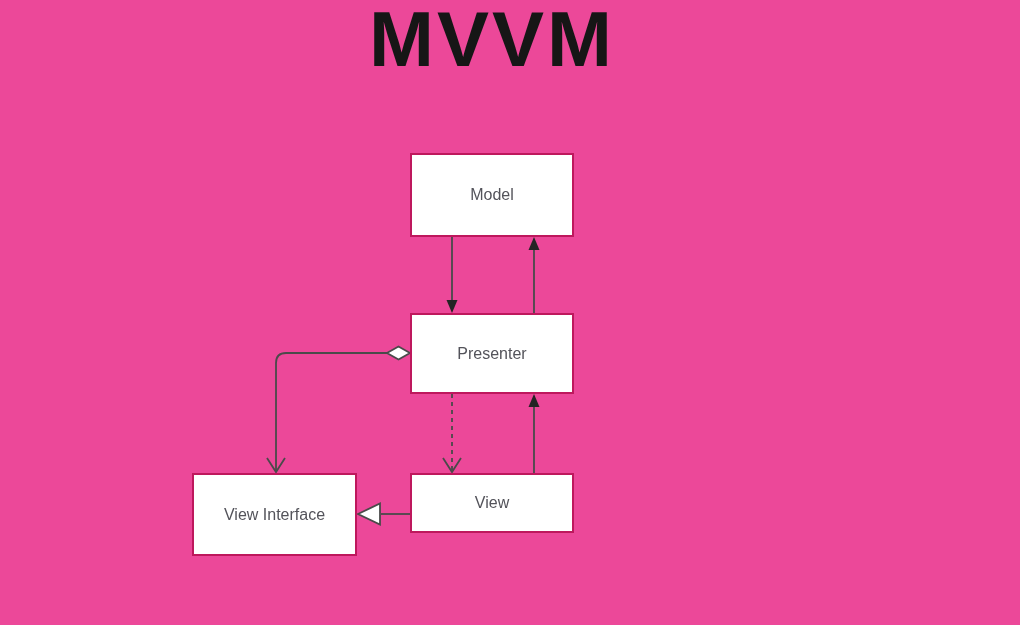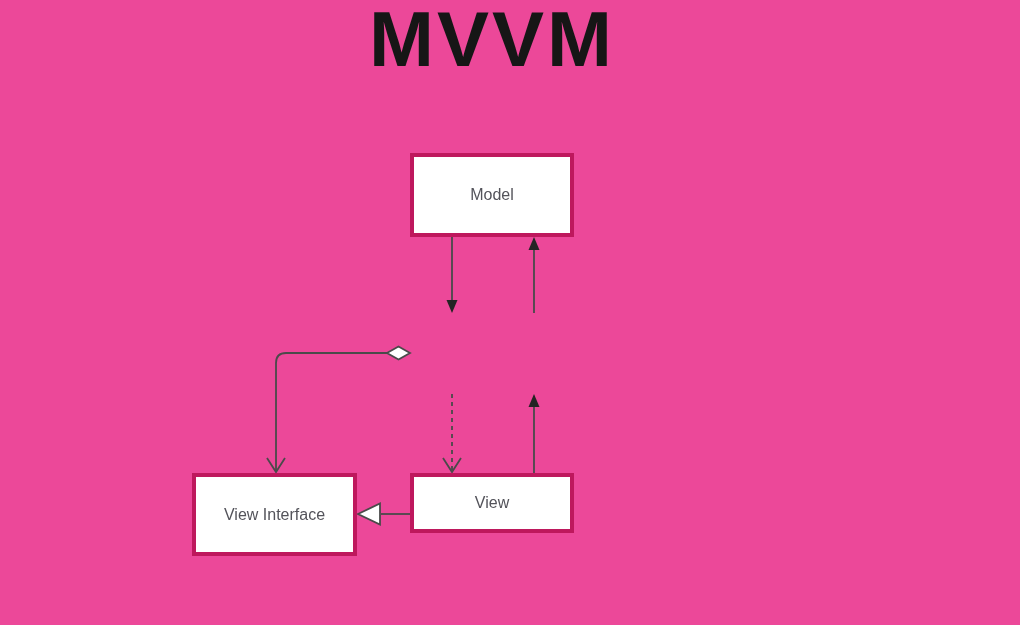--- a/index.html
+++ b/index.html
@@ -53,21 +53,21 @@
     fill: none;
   }
   .connectors .hollow {
     fill: #ffffff;
     stroke: #4a4a4a;
     stroke-width: 1.8;
   }
   .node {
     position: absolute;
     box-sizing: border-box;
-    border: 4px solid #be185d;
+    border: 2px solid #be185d;
     background: #ffffff;
     display: flex;
     align-items: center;
     justify-content: center;
     color: #53535a;
     font-size: 16px;
   }
   .node-model          { left: 410px; top: 153px; width: 164px; height: 84px; }
   .node-presenter      { left: 410px; top: 313px; width: 164px; height: 81px; }
   .node-view-interface { left: 192px; top: 473px; width: 165px; height: 83px; }
@@ -111,20 +111,23 @@
     <g>
       <line class="shaft" x1="410" y1="514" x2="381" y2="514"></line>
       <polygon class="hollow" points="358,514 380,503.5 380,524.5"></polygon>
     </g>
   </svg>
 
   <div class="node node-model">
     <span>Model</span>
   </div>
 
+  <div class="node node-presenter">
+    <span>Presenter</span>
+  </div>
 
   <div class="node node-view-interface">
     <span>View Interface</span>
   </div>
 
   <div class="node node-view">
     <span>View</span>
   </div>
 
 </div>

